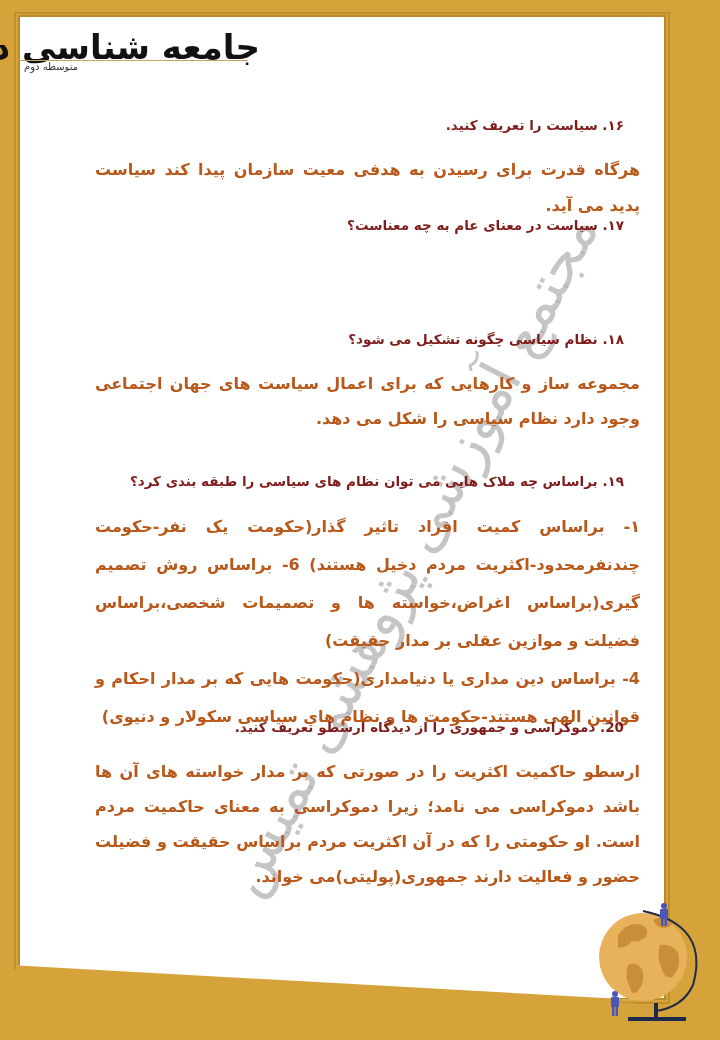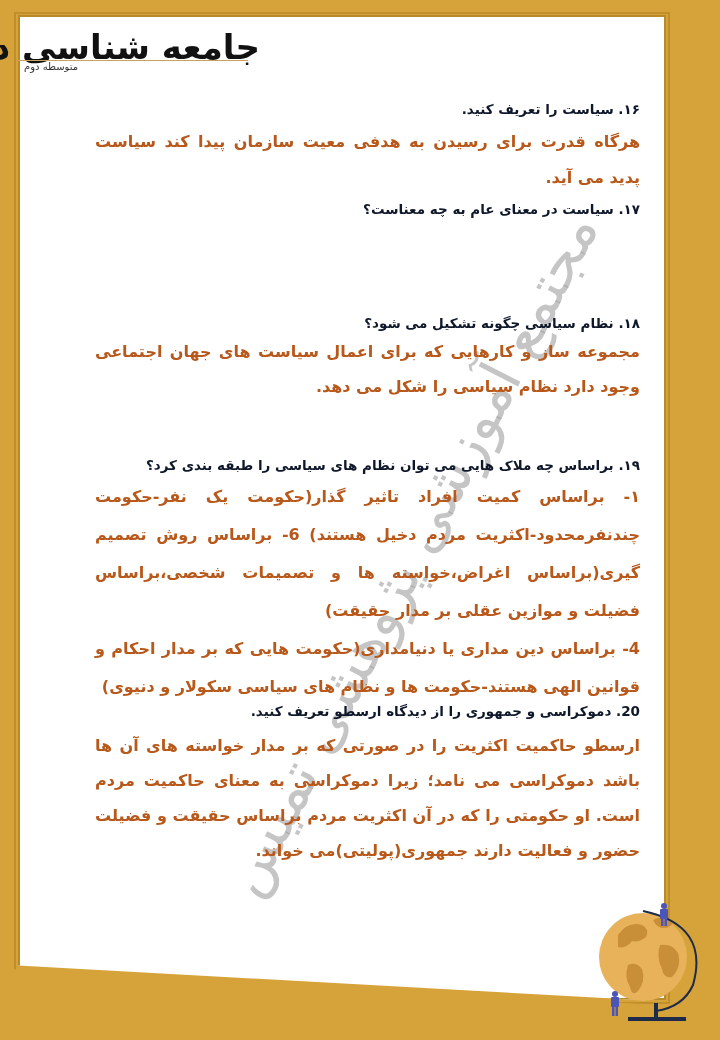--- a/index.html
+++ b/index.html
@@ -78,22 +78,22 @@
       left: 18px;
       top: 60px;
       width: 230px;
       height: 1px;
       background: #c9a260;
     }
     .q {
       font-family: "DejaVu Sans", sans-serif;
       font-weight: bold;
       font-size: 13.5px;
-      color: #0f172a;
-      margin: 0;
+      color: #7f1d1d;
+      margin: 16px;
       line-height: 22px;
     }
     .a {
       font-family: "DejaVu Sans", sans-serif;
       font-weight: bold;
       font-size: 16px;
       color: #b8581a;
       margin: 0;
       line-height: 36px;
       text-align: justify;

